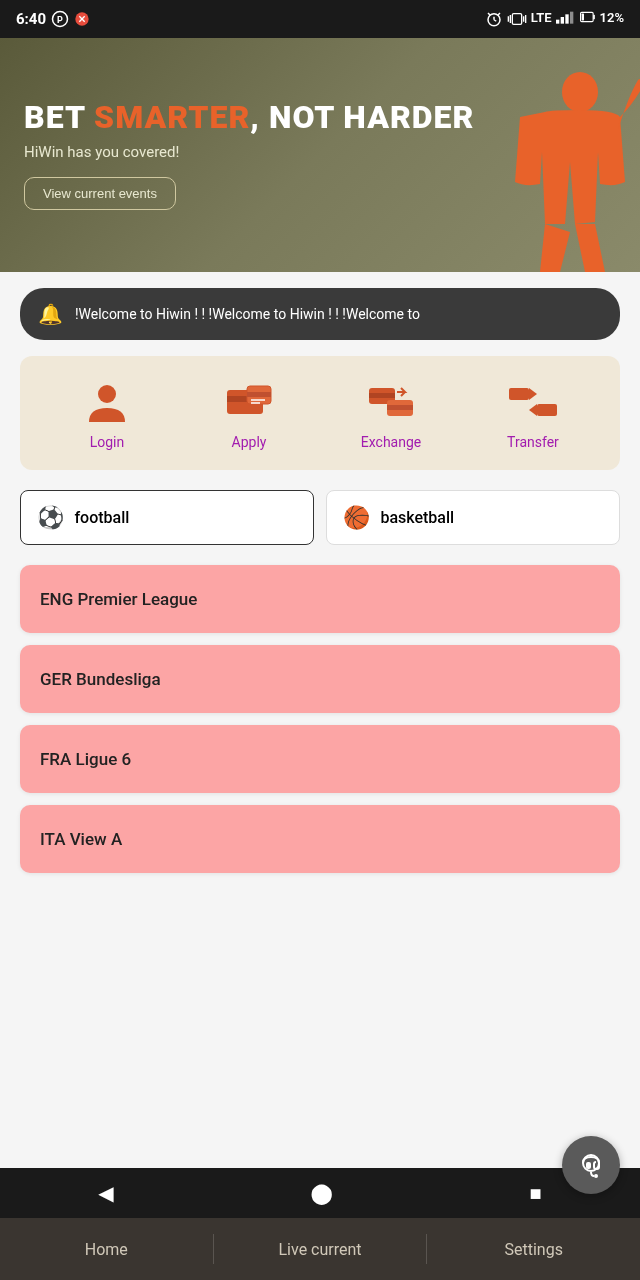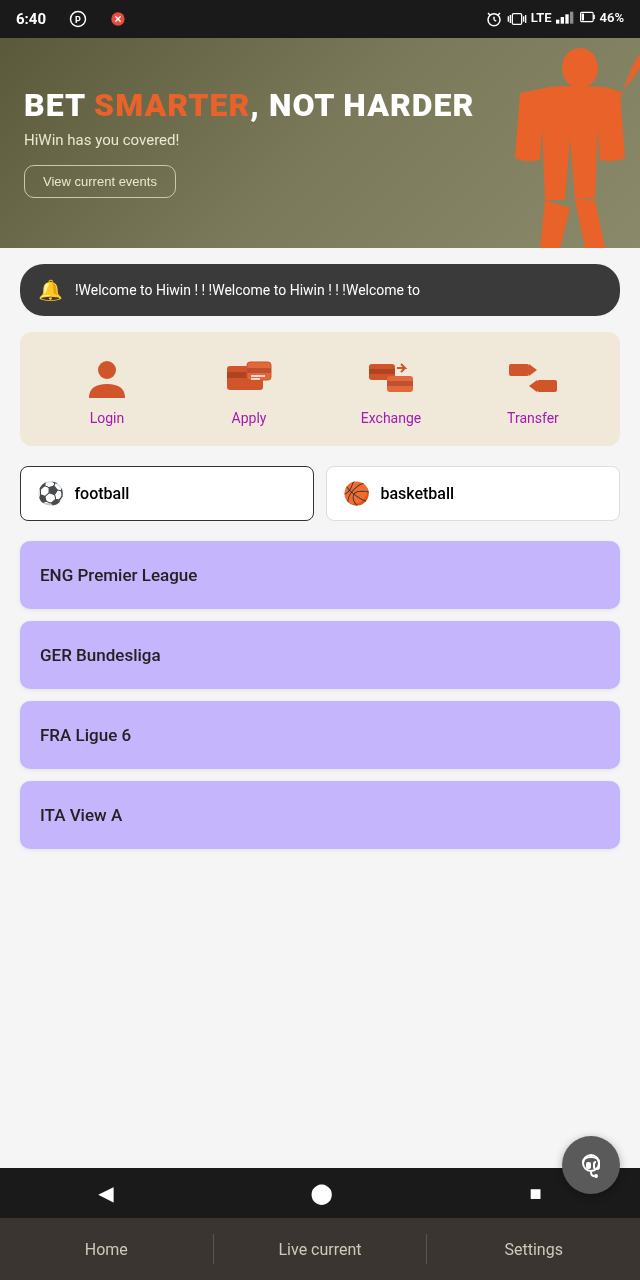--- a/index.html
+++ b/index.html
@@ -18,28 +18,28 @@
       background: #1a1a1a;
       color: white;
       display: flex;
       align-items: center;
       justify-content: space-between;
       padding: 6px 16px;
       height: 38px;
       font-size: 14px;
       font-weight: 600;
     }
-    .status-left { display: flex; align-items: center; gap: 23px; text-align: center; }
+    .status-left { display: flex; align-items: center; gap: 5px; text-align: center; }
     .status-right { display: flex; align-items: flex-start; gap: 4px; font-size: 13px; }
     .status-time { font-size: 15px; font-weight: 700; }
 
     
     .banner {
       background: linear-gradient(135deg, #5a5a3a 0%, #7a7a5a 50%, #8a8a6a 100%);
-      height: 210px;
+      height: 234px;
       position: relative;
       overflow: hidden;
       display: flex;
       align-items: center;
       padding: 20px 24px;
     }
     .banner-text {
       z-index: 2;
       flex: 1;
     }
@@ -149,21 +149,21 @@
     .sport-tab-icon { font-size: 22px; }
 
     
     .league-list {
       padding: 0 20px;
       display: flex;
       flex-direction: column;
       gap: 12px;
     }
     .league-item {
-      background: #c4b5fd;
+      background: #fca5a5;
       border-radius: 10px;
       padding: 24px 20px;
       box-shadow: 0 1px 4px rgba(0,0,0,0.08);
       cursor: pointer;
     }
     .league-name {
       font-size: 17px;
       font-weight: 500;
       color: #222;
     }
@@ -267,21 +267,21 @@
       <rect x="0" y="14" width="5" height="6" fill="white"></rect>
       <rect x="7" y="10" width="5" height="10" fill="white"></rect>
       <rect x="14" y="6" width="5" height="14" fill="white"></rect>
       <rect x="21" y="2" width="5" height="18" fill="white" opacity="0.5"></rect>
     </svg>
     <svg width="16" height="14" viewBox="0 0 28 20" fill="none">
       <rect x="1" y="2" width="22" height="16" rx="2" stroke="white" stroke-width="2"></rect>
       <rect x="23" y="6" width="3" height="8" rx="1" fill="white"></rect>
       <rect x="3" y="4" width="4" height="12" rx="1" fill="white"></rect>
     </svg>
-    <span>46%</span>
+    <span>12%</span>
   </div>
 </div>
 
 <div class="banner">
   <div class="banner-text">
     <div class="banner-title">
       <span>BET </span><span style="color:#e8622a">SMARTER</span><span>, NOT HARDER</span>
     </div>
     <div class="banner-subtitle">HiWin has you covered!</div>
     <button class="banner-btn">View current events</button>

